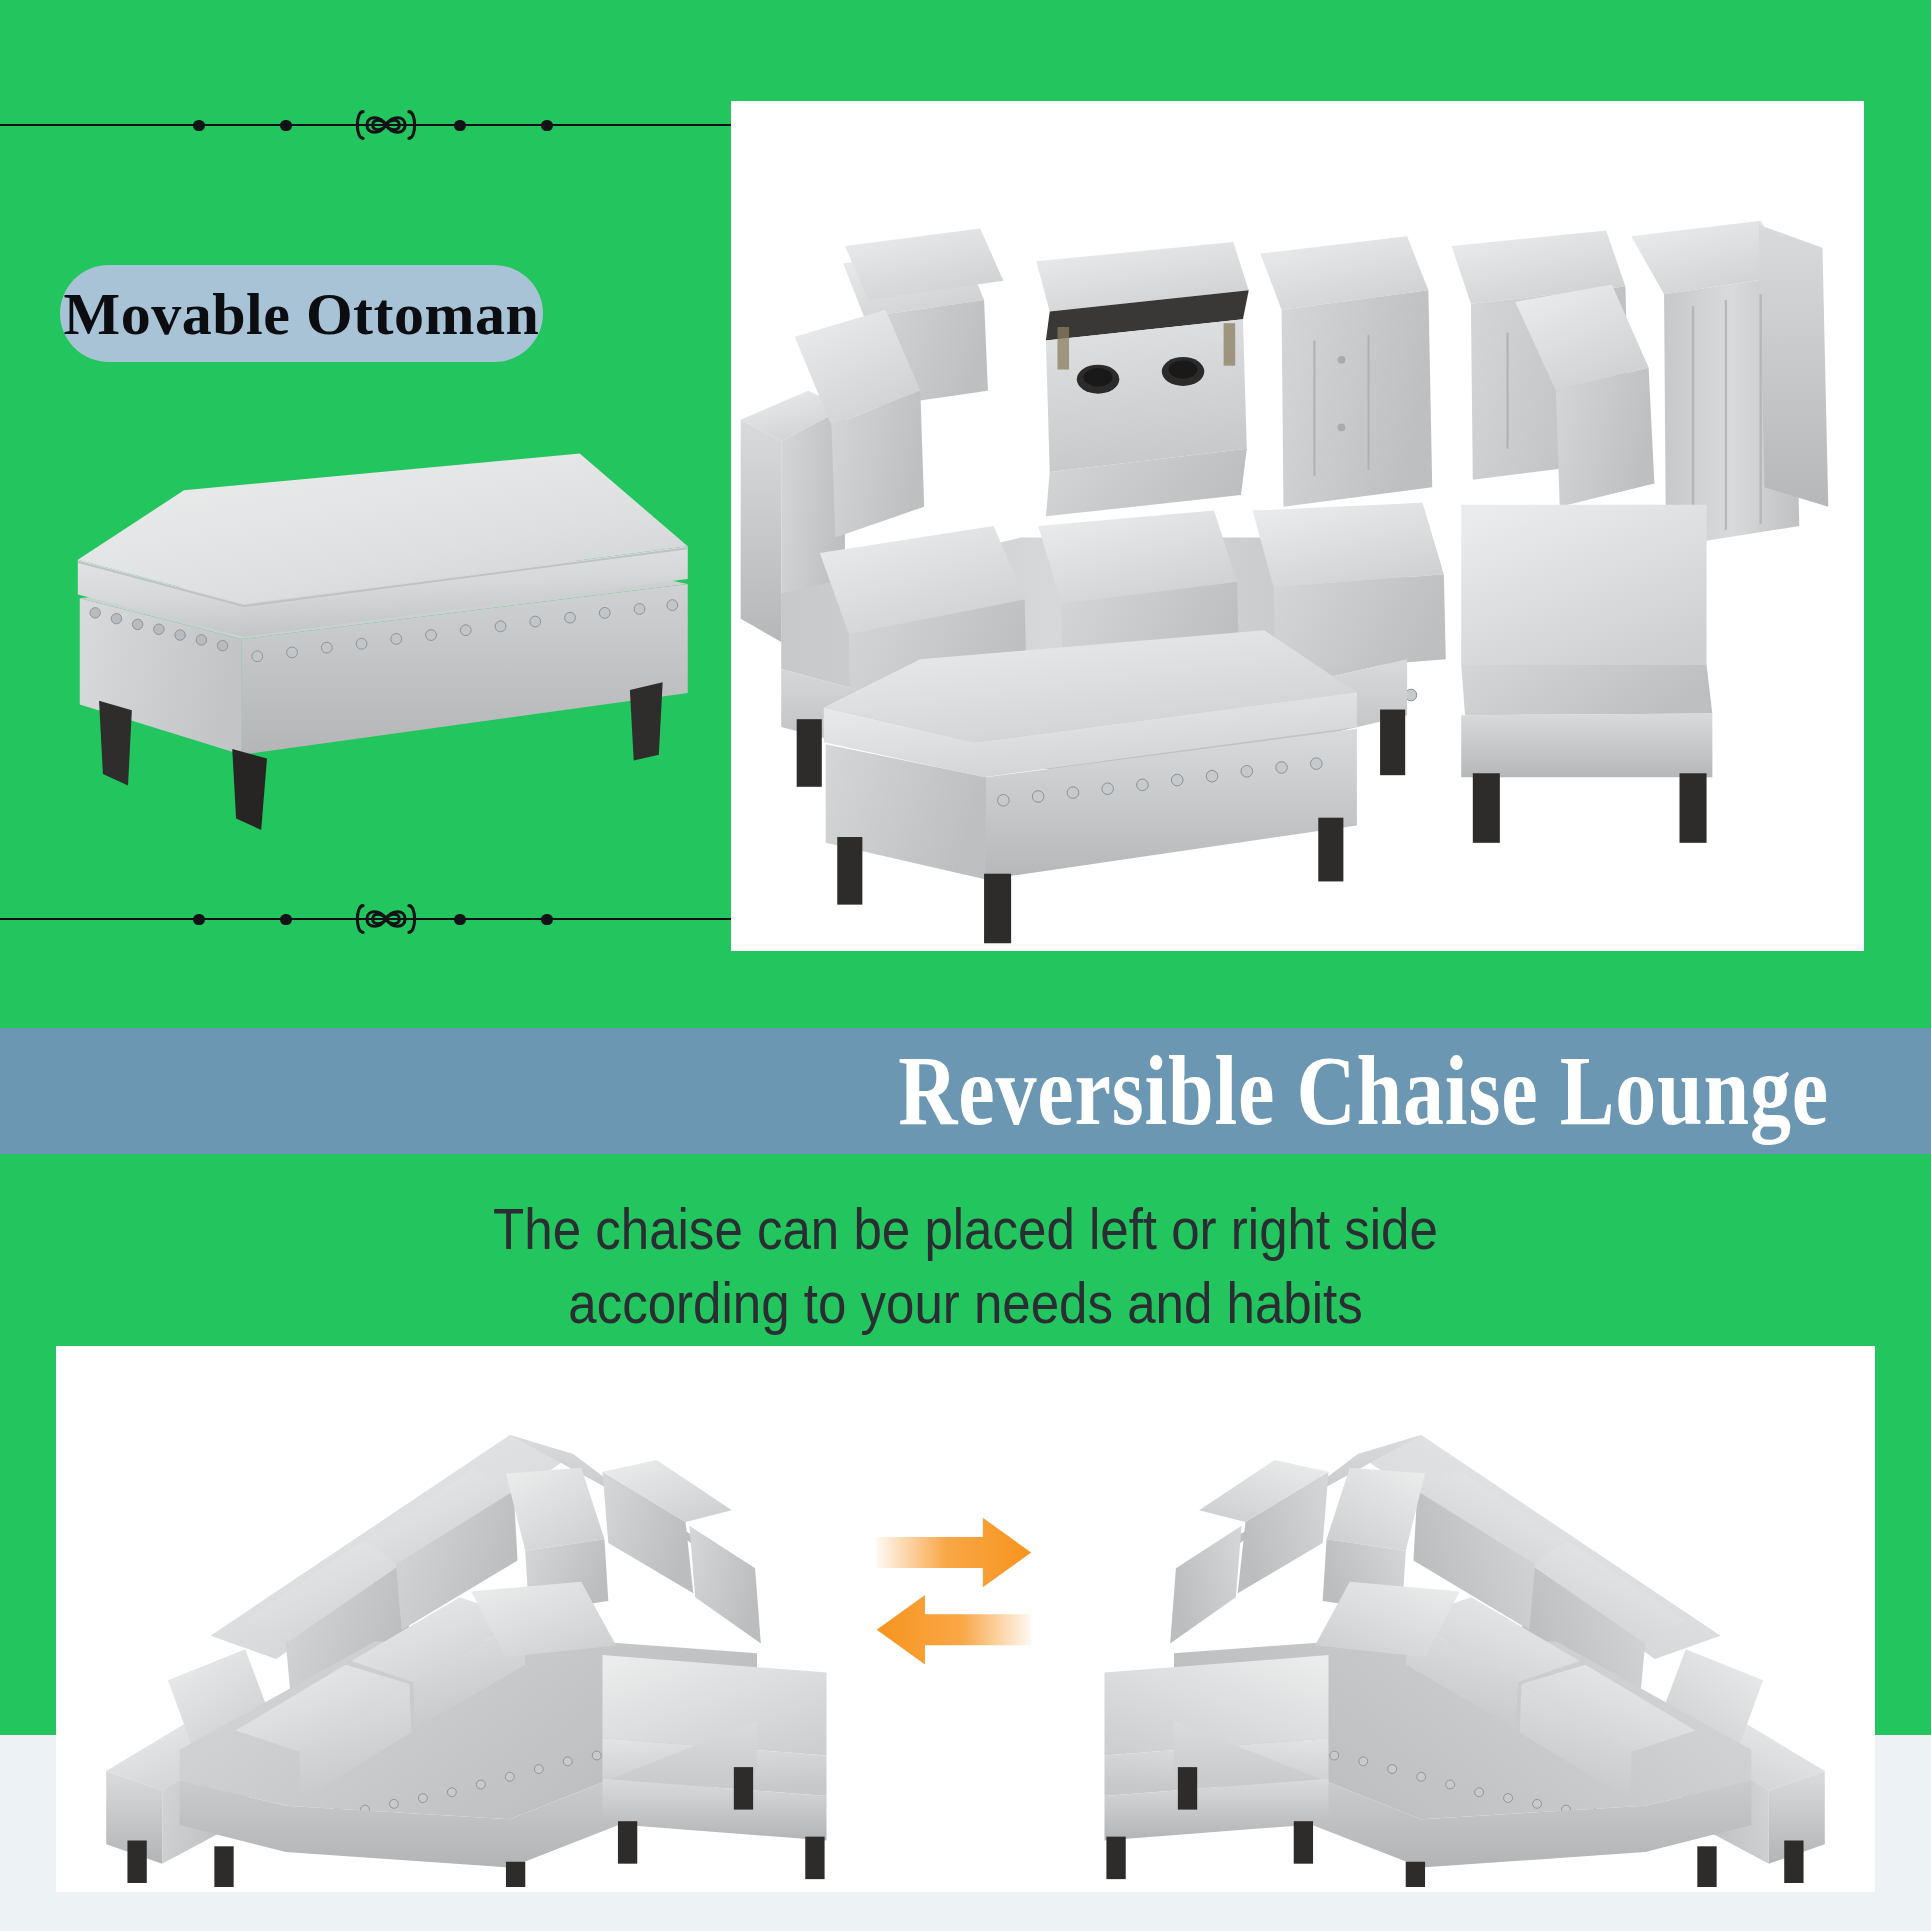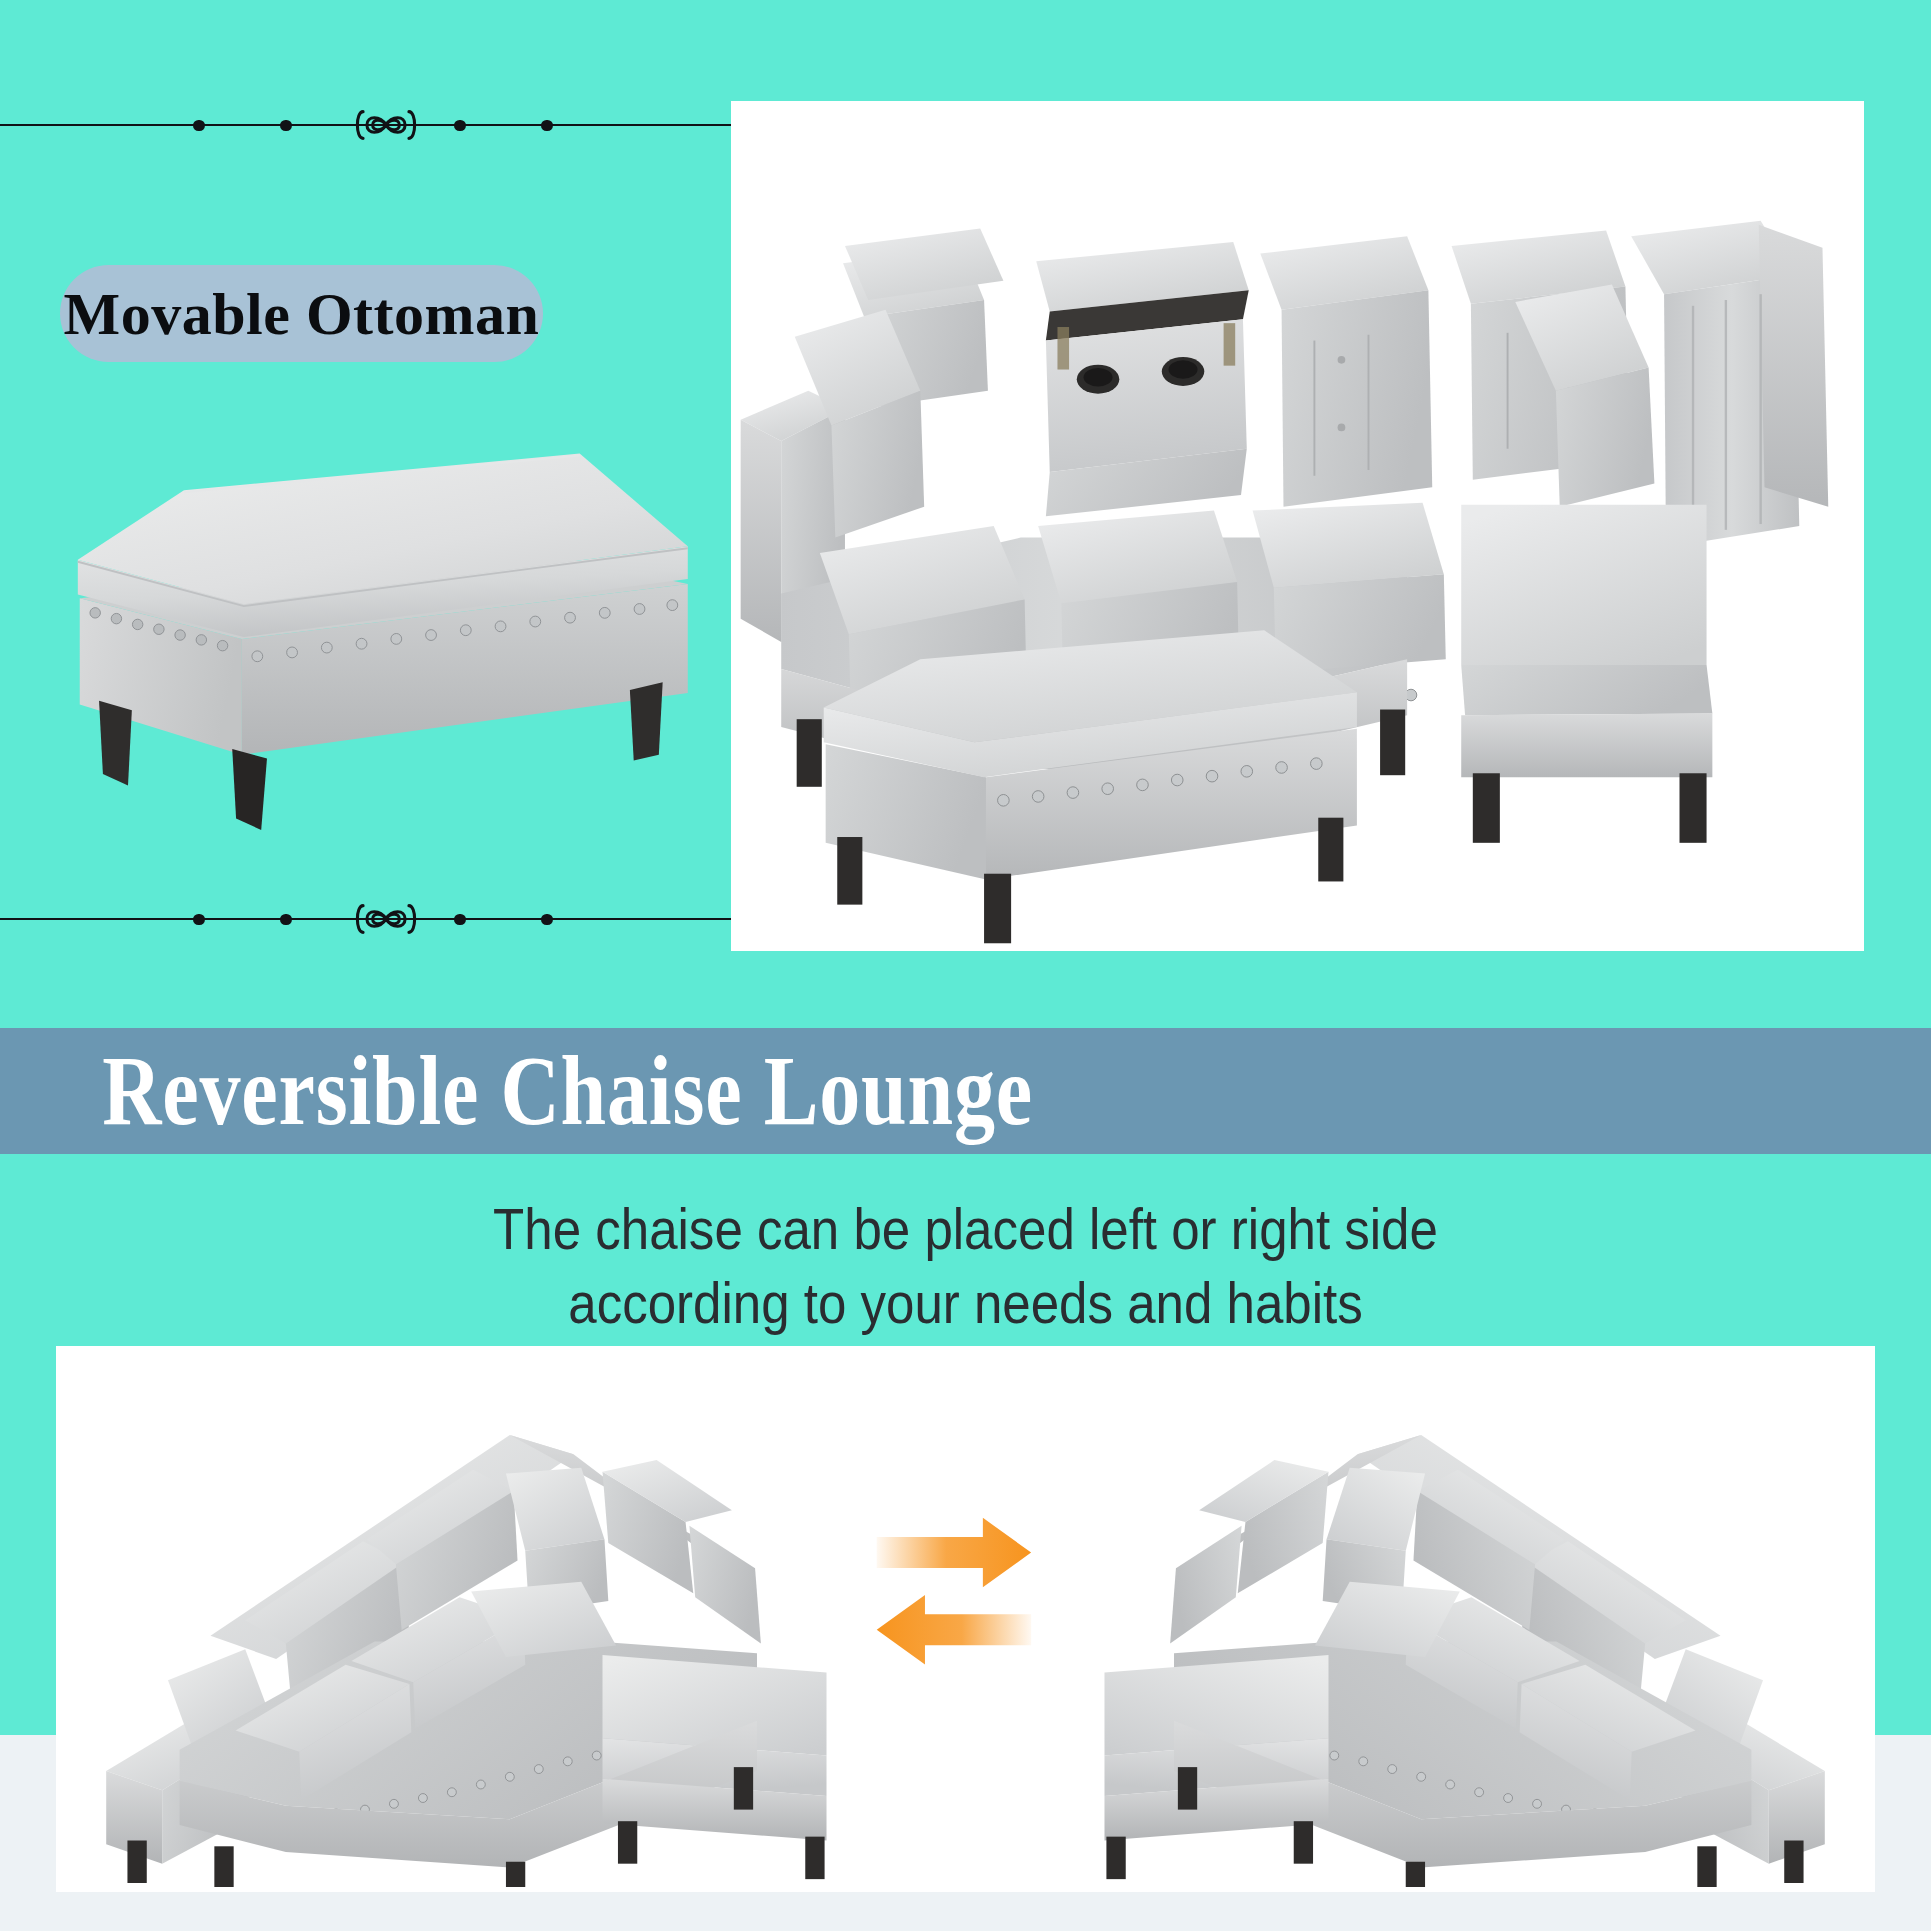--- a/index.html
+++ b/index.html
@@ -12,21 +12,21 @@
     background: #edf2f5;
     font-family: "Liberation Sans", sans-serif;
     overflow: hidden;
     position: relative;
   }
   .page {
     position: absolute;
     inset: 0;
     width: 1931px;
     height: 1735px;
-    background: #5eead4;
+    background: #22c55e;
   }
 
   
   .divider {
     position: absolute;
     left: 0;
     width: 734px;
     height: 39px;
   }
   .divider .rule {
@@ -79,21 +79,21 @@
     overflow: hidden;
   }
 
   
   .banner {
     position: absolute;
     left: 0;
     width: 1931px;
     display: flex;
     align-items: center;
-    justify-content: flex-start;
+    justify-content: flex-end;
     background: #6b97b2;
   }
   .banner-title {
     font-family: "Liberation Serif", serif;
     font-weight: bold;
     font-size: 100px;
     color: #ffffff;
     letter-spacing: 1px;
     white-space: nowrap;
     line-height: 1;

